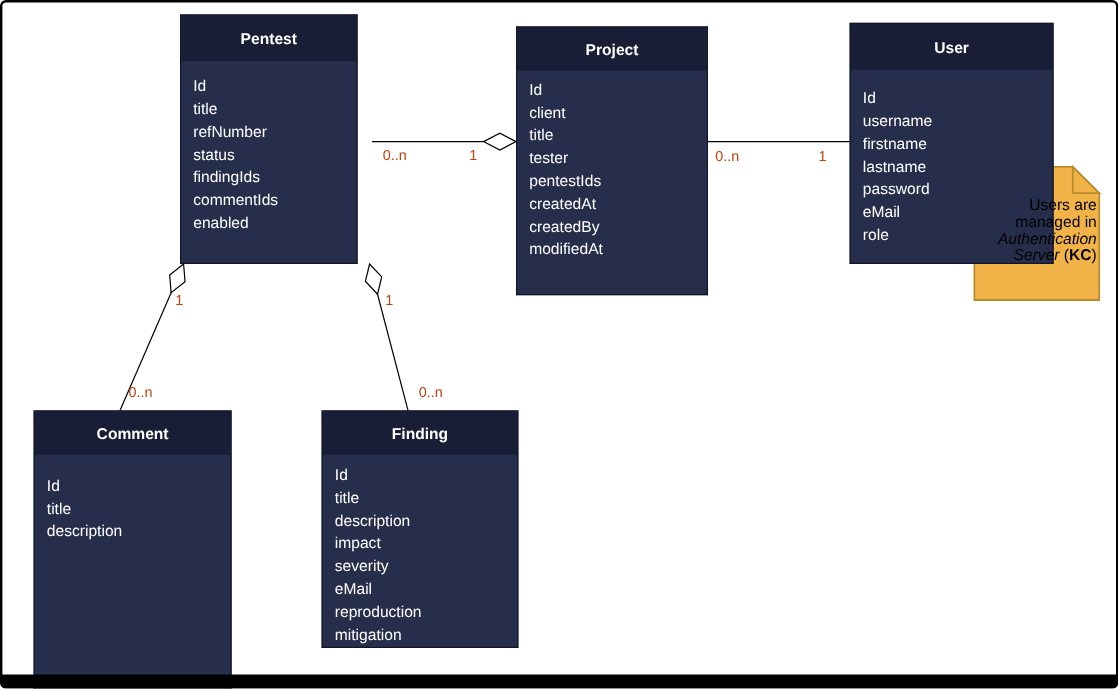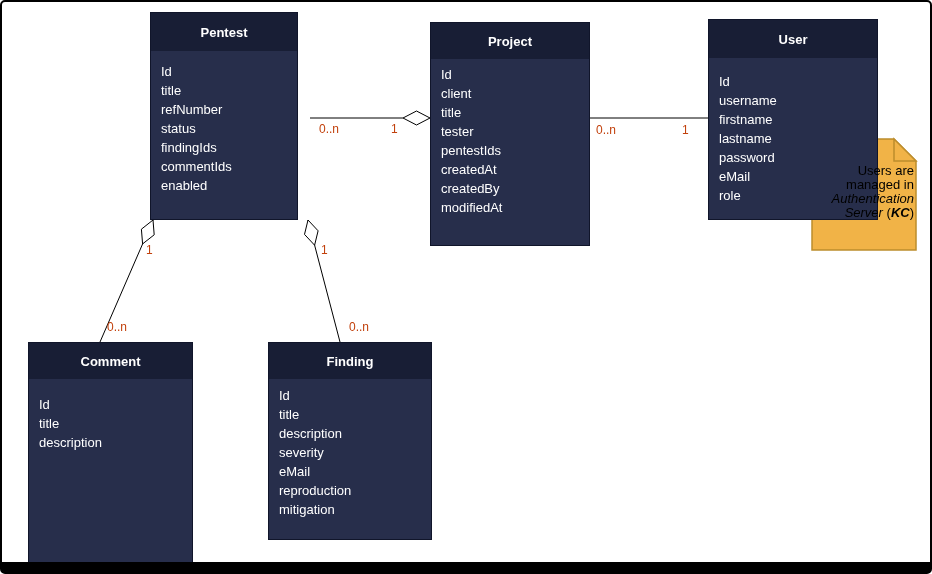--- a/index.html
+++ b/index.html
@@ -17,21 +17,21 @@
   .entity-header { background:#181e35; color:#ffffff; font-weight:bold; font-size:13px;
                    display:flex; align-items:center; justify-content:center; height:38px; }
   .entity-body { padding:11px 8px 0 10px; }
   .entity-field { color:#ffffff; font-size:13px; line-height:19px; white-space:nowrap; }
 
   .mult-label { position:absolute; font-size:12px; color:#c2410c; z-index:3; white-space:nowrap; }
 
   .note-text { position:absolute; z-index:4; font-size:13px; line-height:14px; color:#000000;
                text-align:right; }
   .note-text .it { font-style:italic; }
-  .note-text .bi { font-style:italic; font-weight:bold; }
+  .note-text .bi { font-weight:bold; }
 </style>
 </head>
 <body>
 
 <div class="frame">
 
   <svg class="overlay" width="932" height="574">
 
     <line class="connector" x1="310" y1="118" x2="403" y2="118"></line>
     <polygon class="diamond" points="403,118 416.5,111 430,118 416.5,125"></polygon>
@@ -96,20 +96,21 @@
         <div class="entity-field">description</div>
       </div>
   </div>
 
   <div class="entity" style="left:268px; top:342px; width:164px; height:198px;">
     <div class="entity-header" style="height:36px;text-align:center;">Finding</div>
     <div class="entity-body" style="padding-top:7px;">
         <div class="entity-field">Id</div>
         <div class="entity-field">title</div>
         <div class="entity-field">description</div>
+        <div class="entity-field">impact</div>
         <div class="entity-field">severity</div>
         <div class="entity-field">eMail</div>
         <div class="entity-field">reproduction</div>
         <div class="entity-field">mitigation</div>
       </div>
   </div>
 
   <div class="mult-label" style="left:319px; top:122px;">0..n</div>
   <div class="mult-label" style="left:391px; top:122px;">1</div>
 

